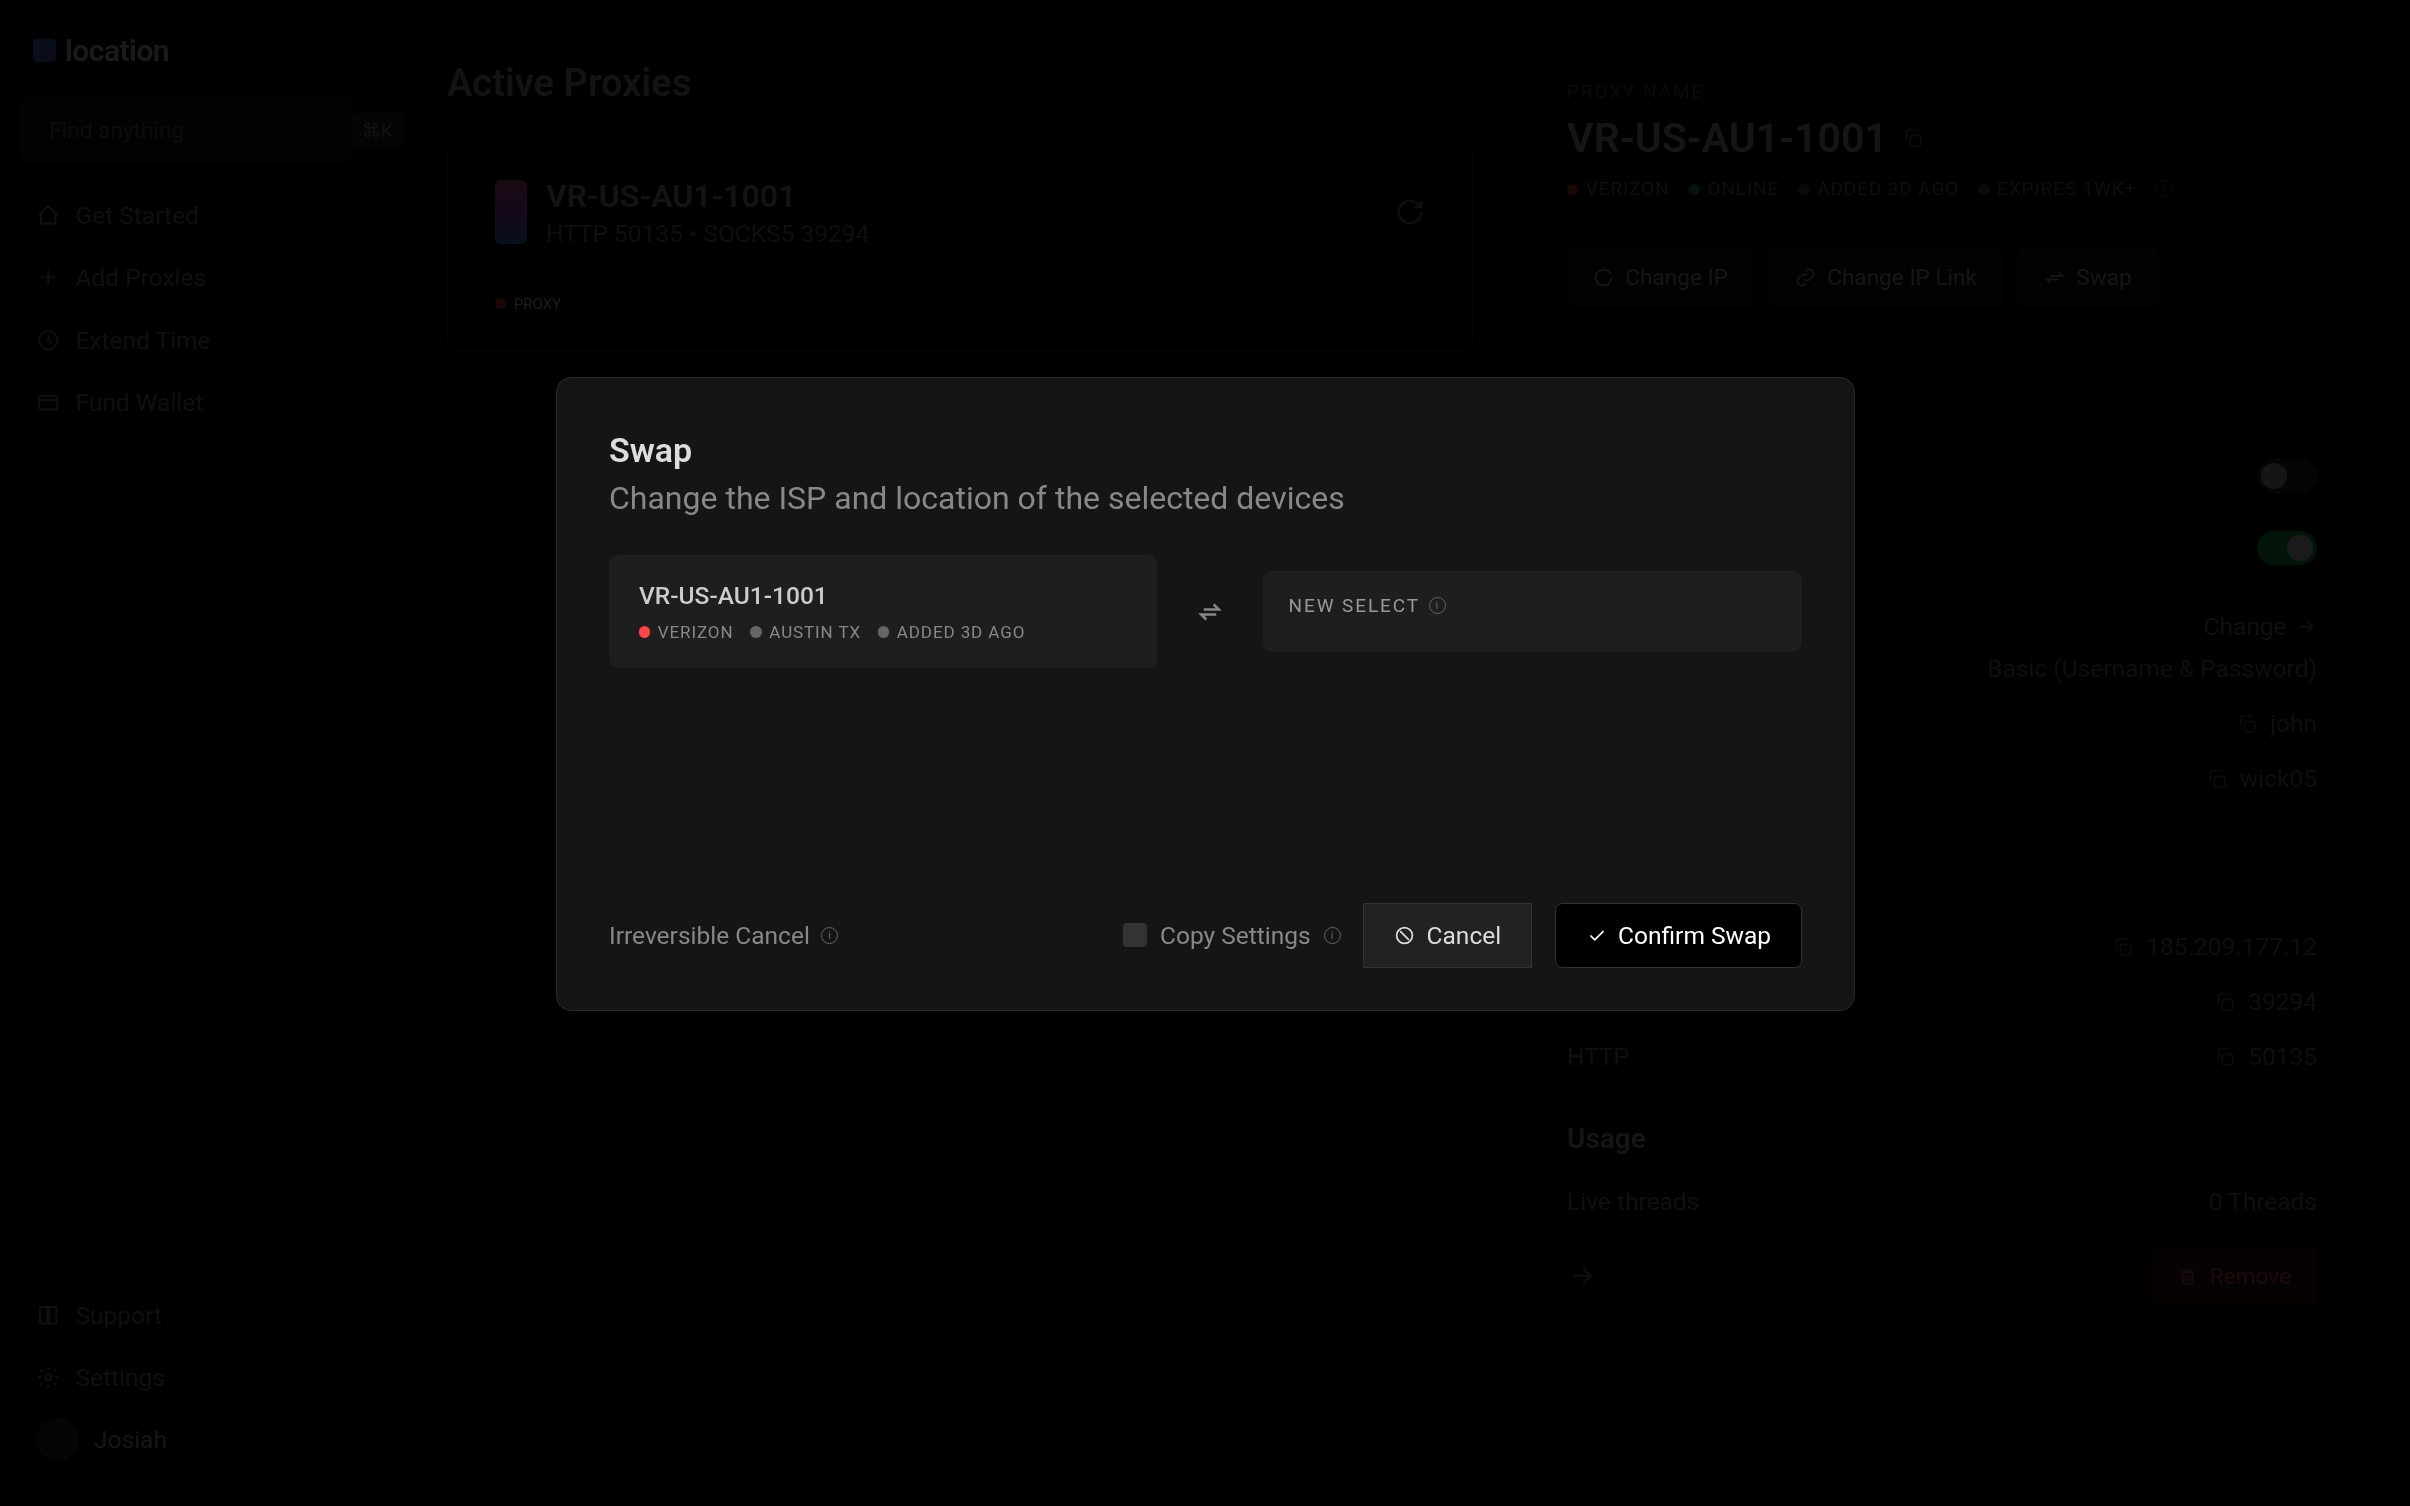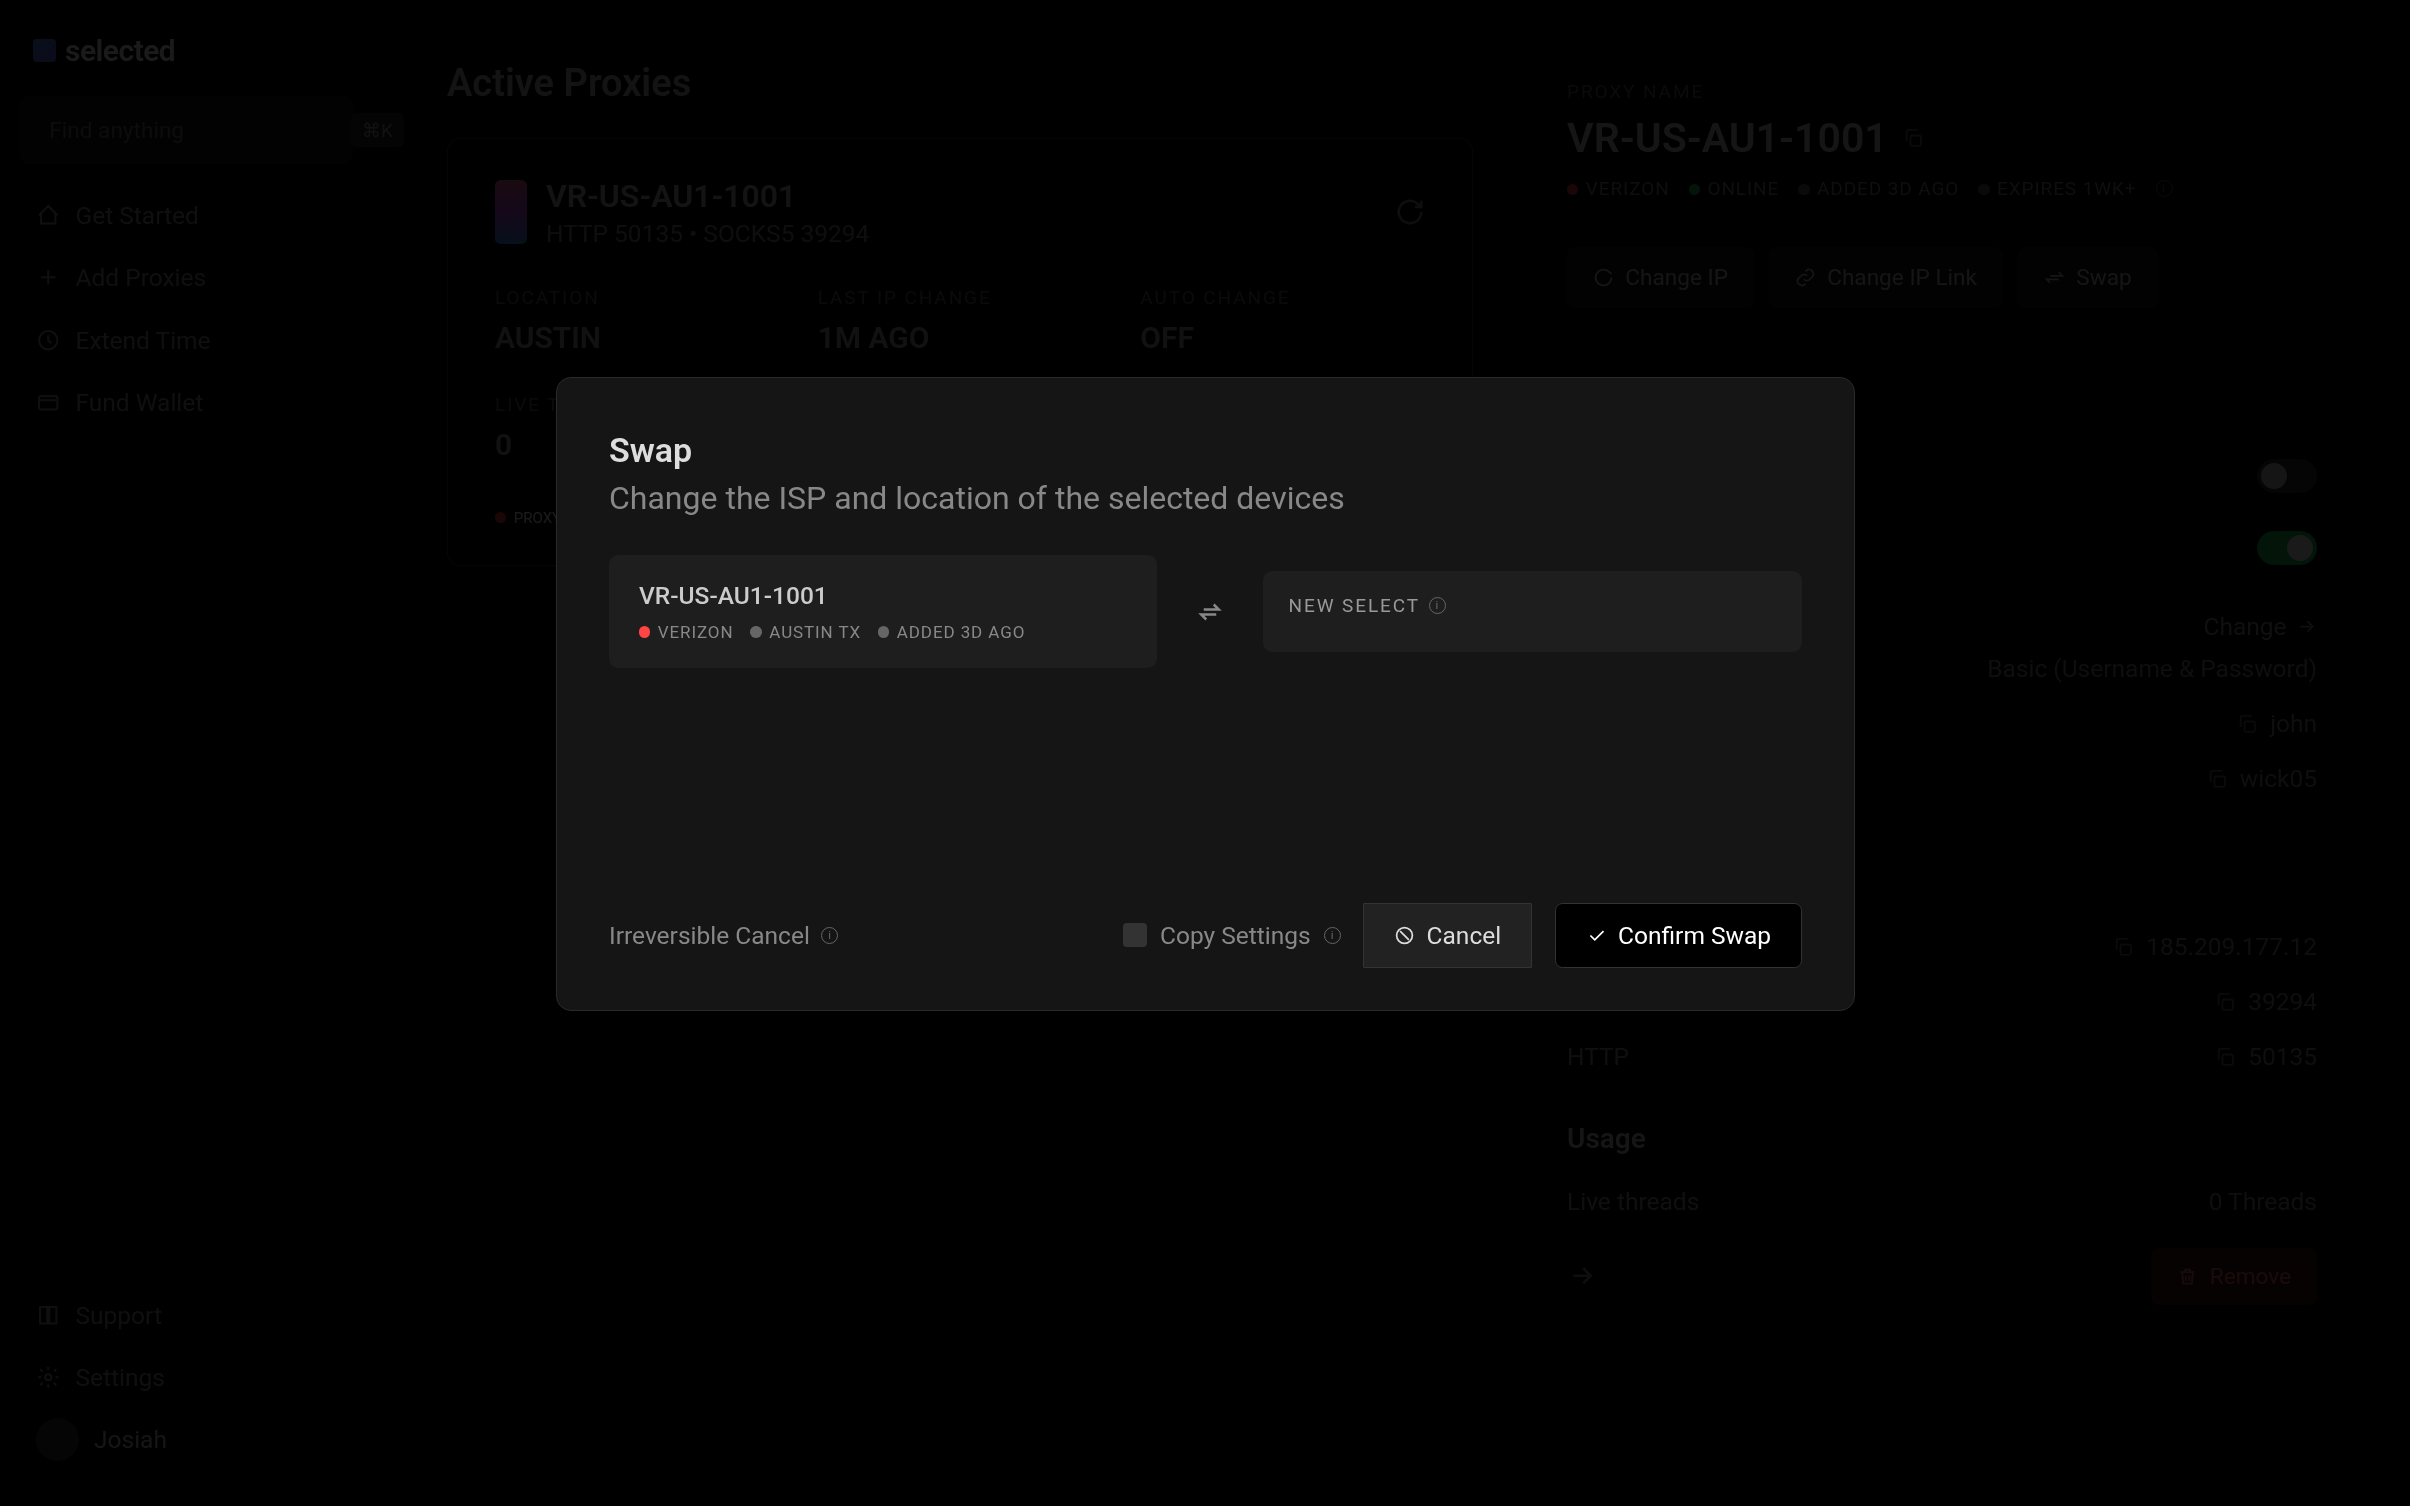--- a/index.html
+++ b/index.html
@@ -89,21 +89,21 @@
 .dimmed { opacity: 0.35; pointer-events: none; }
 
 svg { fill: none; stroke: currentColor; stroke-width: 2; }
 </style>
 </head>
 <body>
 
 <div class="sidebar dimmed">
   <div class="logo">
     <div class="logo-icon"></div>
-    <span class="logo-text">selected</span>
+    <span class="logo-text">location</span>
   </div>
   <div class="search-box">
     <svg class="search-icon" viewBox="0 0 24 24">
         <circle cx="11" cy="11" r="7"></circle>
         <line x1="21" y1="21" x2="16" y2="16"></line>
       </svg>
     <input class="search-input" placeholder="Find anything" style="">
     <span class="kbd">⌘K</span>
   </div>
   <ul class="nav-list">
@@ -164,38 +164,20 @@
     <div class="proxy-card">
       <div class="proxy-card-header">
         <div class="device-icon"></div>
         <div>
           <div class="proxy-card-title">VR-US-AU1-1001</div>
           <div class="proxy-card-sub">HTTP 50135 • SOCKS5 39294</div>
         </div>
         <svg class="refresh-icon" viewBox="0 0 24 24">
             <path d="M21 12a9 9 0 1 1-3-6.7L21 8M21 3v5h-5"></path>
           </svg>
-      </div>
-      <div class="stats-grid">
-        <div>
-            <div class="stat-label">LOCATION</div>
-            <div class="stat-value">AUSTIN</div>
-          </div>
-        <div>
-            <div class="stat-label">LAST IP CHANGE</div>
-            <div class="stat-value">1M AGO</div>
-          </div>
-        <div>
-            <div class="stat-label">AUTO CHANGE</div>
-            <div class="stat-value">OFF</div>
-          </div>
-        <div>
-            <div class="stat-label">LIVE T</div>
-            <div class="stat-value">0</div>
-          </div>
       </div>
       <div class="badge-row">
         <span><span class="dot dot-red"></span><span>PROXY</span></span>
       </div>
     </div>
   </div>
 
   <div class="detail-panel">
     <div class="panel-label">PROXY NAME</div>
     <div class="panel-title">

